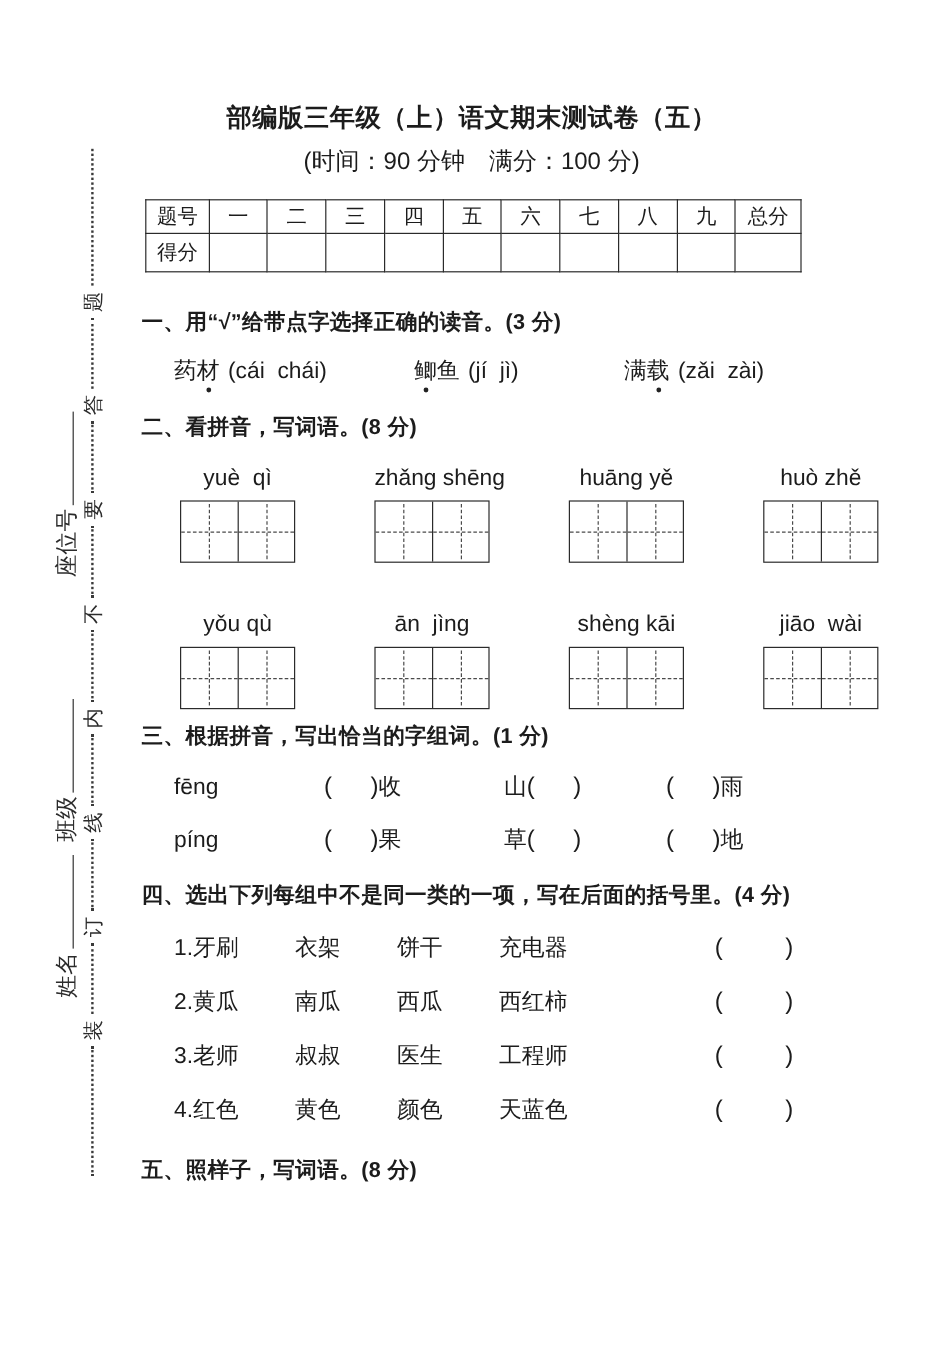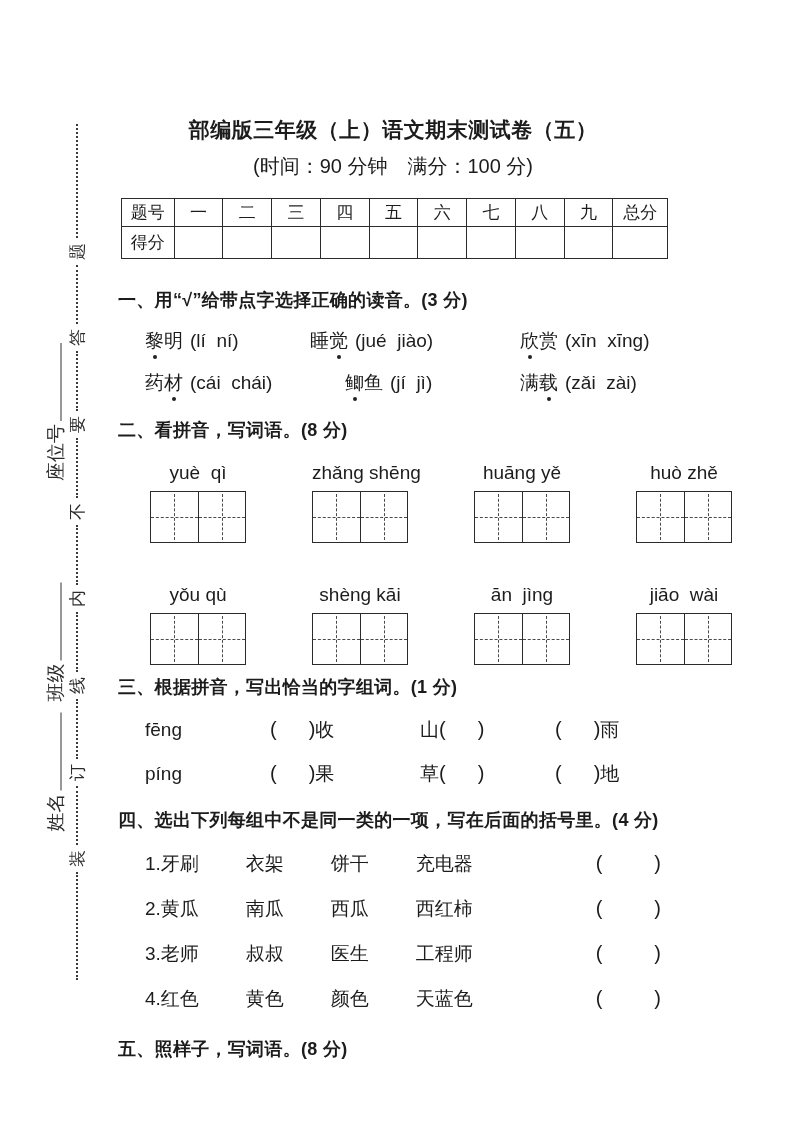--- a/index.html
+++ b/index.html
@@ -21,21 +21,21 @@
   }
   .margin-label{
     position:absolute;left:55px;white-space:nowrap;font-size:19px;color:#2b2b2b;
     transform:translate(-50%,-50%) rotate(-90deg);
   }
   .mline{
     display:inline-block;width:78px;height:1em;margin-left:3px;
     border-bottom:1.4px solid #333;vertical-align:baseline;
   }
   
-  .content{position:absolute;left:118px;top:116px;width:550px;}
+  .content{position:absolute;left:118px;top:84px;width:550px;}
   .title{font-size:21px;font-weight:700;text-align:center;letter-spacing:.5px;}
   .subtitle{font-size:20px;text-align:center;margin-top:9px;white-space:pre;}
   
   .score-table{border-collapse:collapse;margin-top:18px;margin-left:3px;table-layout:fixed;}
   .score-table td{
     border:1.4px solid #2b2b2b;text-align:center;font-size:17px;
     width:48px;height:27px;padding:0;
   }
   .score-table td.hd{width:52px;}
   .score-table tr:last-child td{height:31px;}
@@ -151,25 +151,20 @@
             <td data-name="score-cell"></td>
             <td data-name="score-cell"></td>
             <td data-name="score-cell"></td>
             <td data-name="score-cell"></td>
           </tr>
         </tbody>
       </table>
 
     <div class="heading" data-name="section1-heading">一、用“√”给带点字选择正确的读音。(3 分)</div>
     <div data-name="section1-rows">
-        <div class="s1-row r1" data-name="reading-choice-row">
-          <span class="s1-item" data-name="reading-choice-item"><span class="s1-word" data-name="dotted-word"><span class="ch dotted" data-name="word-char">黎</span><span class="ch" data-name="word-char">明</span></span><span class="s1-py" data-name="pinyin-options">(lí  ní)</span></span>
-          <span class="s1-item" data-name="reading-choice-item"><span class="s1-word" data-name="dotted-word"><span class="ch" data-name="word-char">睡</span><span class="ch dotted" data-name="word-char">觉</span></span><span class="s1-py" data-name="pinyin-options">(jué  jiào)</span></span>
-          <span class="s1-item" data-name="reading-choice-item"><span class="s1-word" data-name="dotted-word"><span class="ch dotted" data-name="word-char">欣</span><span class="ch" data-name="word-char">赏</span></span><span class="s1-py" data-name="pinyin-options">(xīn  xīng)</span></span>
-        </div>
         <div class="s1-row r2" data-name="reading-choice-row">
           <span class="s1-item" data-name="reading-choice-item"><span class="s1-word" data-name="dotted-word"><span class="ch" data-name="word-char">药</span><span class="ch dotted" data-name="word-char">材</span></span><span class="s1-py" data-name="pinyin-options">(cái  chái)</span></span>
           <span class="s1-item" data-name="reading-choice-item"><span class="s1-word" data-name="dotted-word"><span class="ch dotted" data-name="word-char">鲫</span><span class="ch" data-name="word-char">鱼</span></span><span class="s1-py" data-name="pinyin-options">(jí  jì)</span></span>
           <span class="s1-item" data-name="reading-choice-item"><span class="s1-word" data-name="dotted-word"><span class="ch" data-name="word-char">满</span><span class="ch dotted" data-name="word-char">载</span></span><span class="s1-py" data-name="pinyin-options">(zǎi  zài)</span></span>
         </div>
       </div>
 
     <div class="heading" data-name="section2-heading">二、看拼音，写词语。(8 分)</div>
     <div data-name="section2-rows">
         <div class="s2-row" data-name="pinyin-grid-row">
@@ -204,28 +199,28 @@
         </div>
         <div class="s2-row" data-name="pinyin-grid-row">
           <div class="s2-unit" data-name="pinyin-grid-unit">
             <div class="s2-py" data-name="pinyin-label">yǒu qù</div>
             <div class="tian-grid" data-name="writing-grid">
               <div class="tian-cell" data-name="writing-cell"></div>
               <div class="tian-cell" data-name="writing-cell"></div>
             </div>
           </div>
           <div class="s2-unit" data-name="pinyin-grid-unit">
+            <div class="s2-py" data-name="pinyin-label">ān  jìng</div>
+            <div class="tian-grid" data-name="writing-grid">
+              <div class="tian-cell" data-name="writing-cell"></div>
+              <div class="tian-cell" data-name="writing-cell"></div>
+            </div>
+          </div>
+          <div class="s2-unit" data-name="pinyin-grid-unit">
             <div class="s2-py" data-name="pinyin-label">shèng kāi</div>
-            <div class="tian-grid" data-name="writing-grid">
-              <div class="tian-cell" data-name="writing-cell"></div>
-              <div class="tian-cell" data-name="writing-cell"></div>
-            </div>
-          </div>
-          <div class="s2-unit" data-name="pinyin-grid-unit">
-            <div class="s2-py" data-name="pinyin-label">ān  jìng</div>
             <div class="tian-grid" data-name="writing-grid">
               <div class="tian-cell" data-name="writing-cell"></div>
               <div class="tian-cell" data-name="writing-cell"></div>
             </div>
           </div>
           <div class="s2-unit" data-name="pinyin-grid-unit">
             <div class="s2-py" data-name="pinyin-label">jiāo  wài</div>
             <div class="tian-grid" data-name="writing-grid">
               <div class="tian-cell" data-name="writing-cell"></div>
               <div class="tian-cell" data-name="writing-cell"></div>

